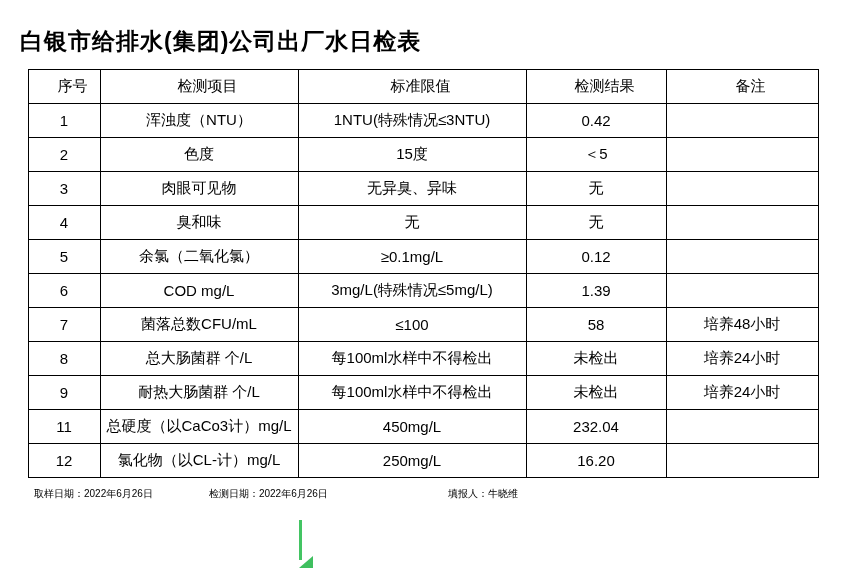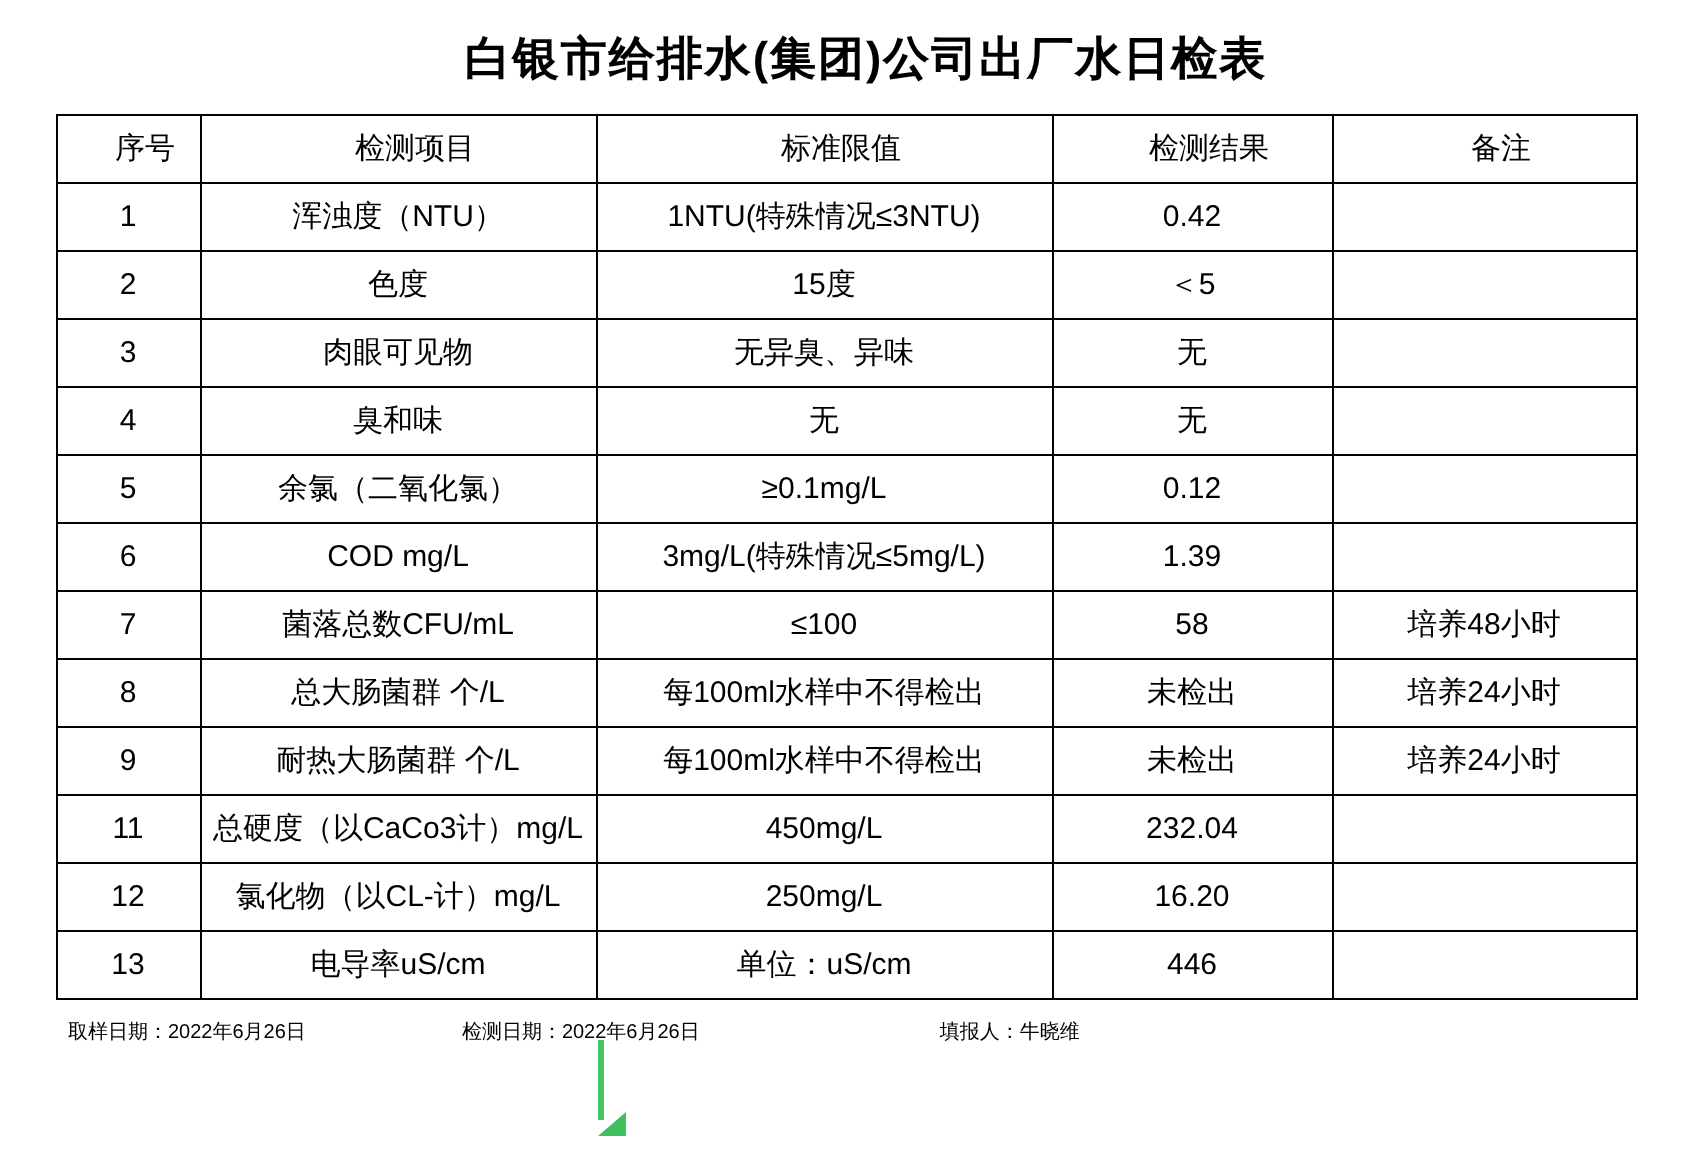--- a/index.html
+++ b/index.html
@@ -15,26 +15,26 @@
     position: relative;
     overflow: hidden;
   }
   .page {
     width: 846px;
     height: 579px;
     position: relative;
     box-sizing: border-box;
   }
   .title {
-    text-align: center;
+    text-align: left;
     font-family: "Liberation Sans", sans-serif;
     font-size: 23px;
     font-weight: bold;
     letter-spacing: 1px;
-    padding-top: 14px;
+    padding-top: 26px;
     padding-bottom: 12px;
     margin-left: 20px;
   }
   table.report {
     border-collapse: collapse;
     margin: 0 auto;
     width: 790px;
     table-layout: fixed;
   }
   table.report th, table.report td {
@@ -63,21 +63,21 @@
     margin: 0 auto;
     padding-top: 9px;
     font-family: "Liberation Sans", sans-serif;
     font-size: 10px;
     display: flex;
     justify-content: flex-start;
     align-items: center;
   }
   .footer .f-item { white-space: nowrap; }
   .f-sample { margin-left: 6px; }
-  .f-test { margin-left: 78px; }
+  .f-test { margin-left: 56px; }
   .f-filler { margin-left: 120px; }
 
   .green-mark {
     position: absolute;
     left: 299px;
     top: 556px;
     width: 14px;
     height: 12px;
     background: #3fbf5f;
     clip-path: polygon(100% 0, 0 100%, 100% 100%);
@@ -186,27 +186,20 @@
         <td>232.04</td>
         <td></td>
       </tr>
       <tr>
         <td>12</td>
         <td>氯化物（以CL-计）mg/L</td>
         <td>250mg/L</td>
         <td>16.20</td>
         <td></td>
       </tr>
-      <tr>
-        <td>13</td>
-        <td>电导率uS/cm</td>
-        <td>单位：uS/cm</td>
-        <td>446</td>
-        <td></td>
-      </tr>
     </tbody>
   </table>
 
   <div class="footer">
     <span class="f-item f-sample"><span>取样日期：</span><span>2022年6月26日</span></span>
     <span class="f-item f-test"><span>检测日期：</span><span>2022年6月26日</span></span>
     <span class="f-item f-filler"><span>填报人：</span><span>牛晓维</span></span>
   </div>
 
   <div class="green-edge"></div>

